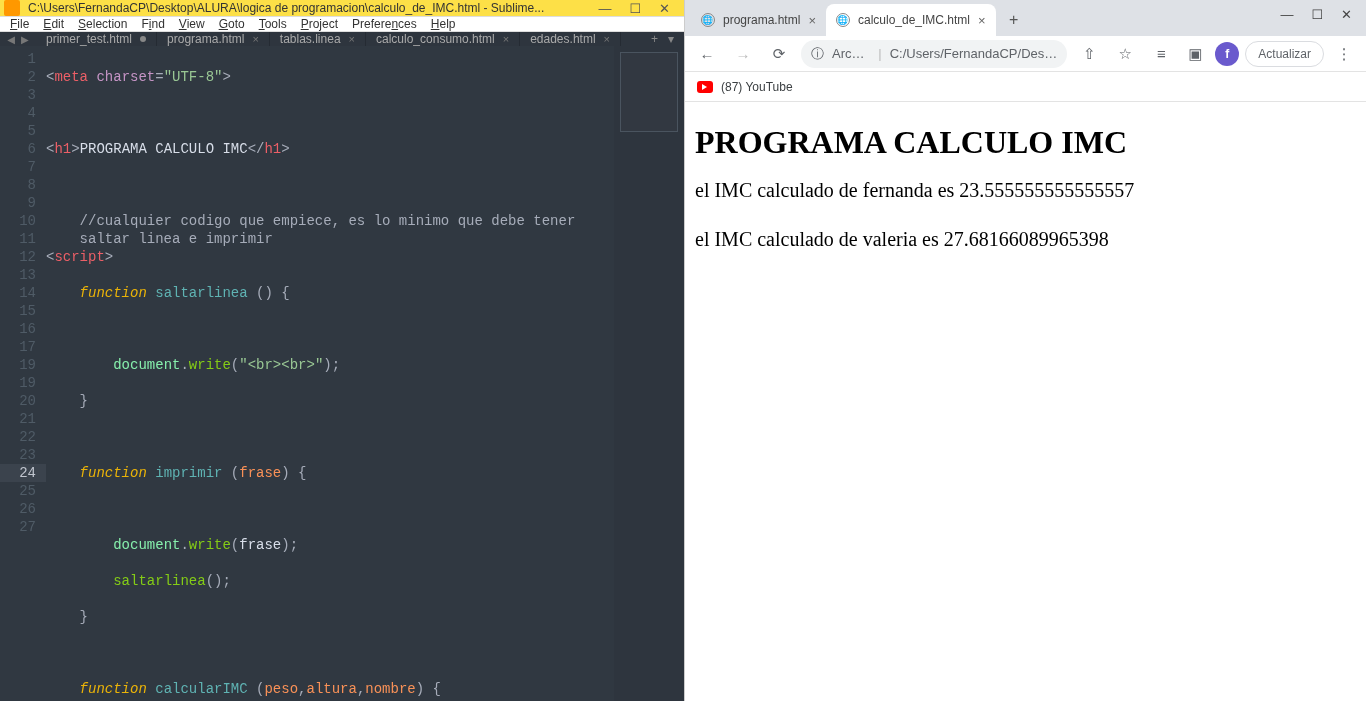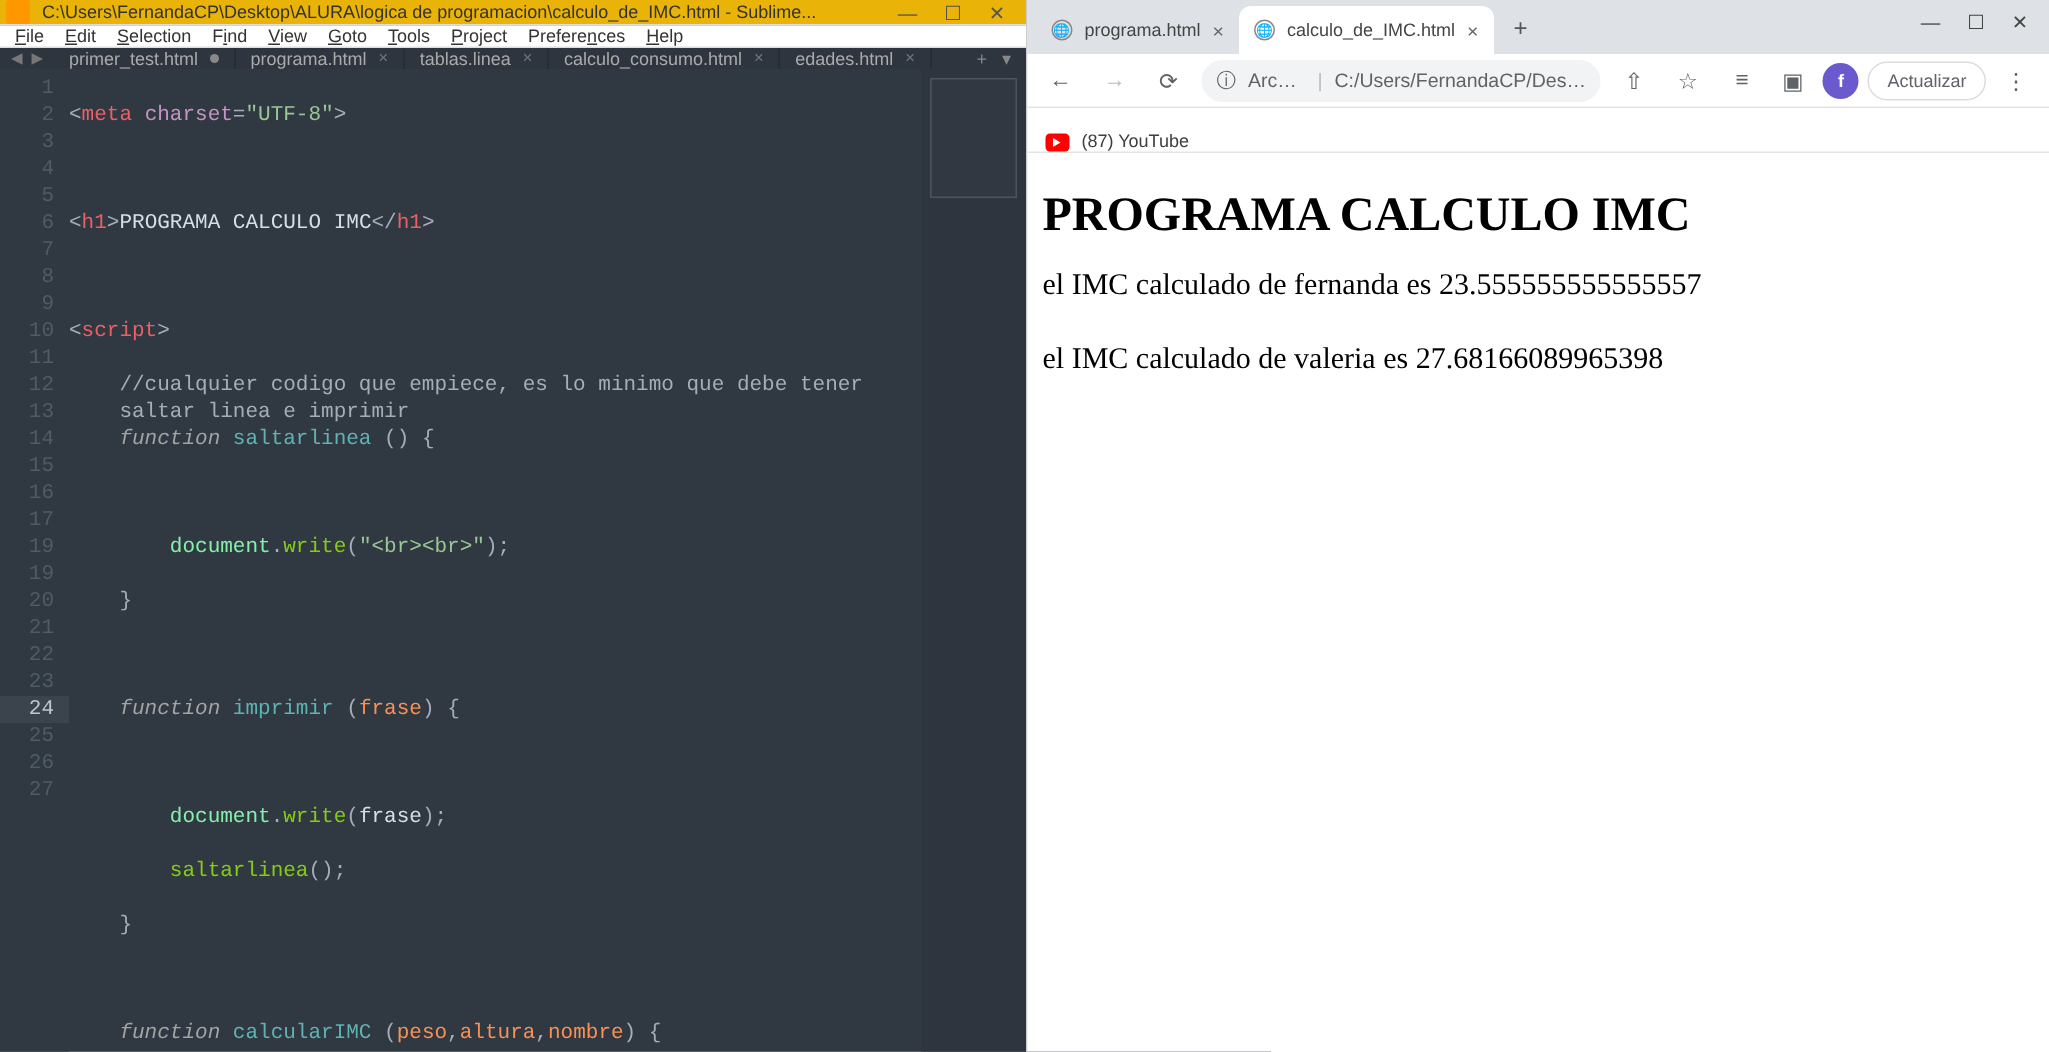--- a/index.html
+++ b/index.html
@@ -17,21 +17,21 @@
     .sublime {
       width: 684px;
       height: 701px;
       background: #303841;
       display: flex;
       flex-direction: column;
       color: #d8dee9;
     }
     .st-titlebar {
       height: 30px;
-      background: #eab308;
+      background: #fde047;
       color: #333;
       display: flex;
       align-items: center;
       padding: 0 4px;
       border-bottom: 1px solid #ddd;
     }
     .st-titlebar .st-logo {
       width: 16px; height: 16px;
       background: #ff9800;
       border-radius: 2px;
@@ -125,21 +125,21 @@
       white-space: pre;
       color: #d8dee9;
       position: relative;
     }
     .st-code .row { height: 18px; }
 
     .tok-punc { color: #a6acb9; }
     .tok-tag  { color: #ec5f67; }
     .tok-attr { color: #c594c5; }
     .tok-str  { color: #99c794; }
-    .tok-kw   { color: #a3a3a3; font-style: italic; }
+    .tok-kw   { color: #eab308; font-style: italic; }
     .tok-fnname { color: #5fb3b3; }
     .tok-param { color: #f99157; }
     .tok-cmt  { color: #a6acb9; }
     .tok-obj  { color: #86efac; }
     .tok-call { color: #84cc16; }
 
     .st-minimap {
       width: 70px;
       background: #2e353e;
       position: relative;
@@ -264,21 +264,21 @@
       background: #6a5acd;
       display: flex; align-items: center; justify-content: center;
       color: #fff; font-size: 12px; font-weight: bold;
     }
 
     .ch-bookmarks {
       height: 30px;
       background: #fff;
       border-bottom: 1px solid #e3e3e3;
       display: flex;
-      align-items: flex-end;
+      align-items: center;
       padding: 0 12px;
       gap: 8px;
       font-size: 12px;
       color: #3c4043;
     }
     .bk-icon {
       width: 16px; height: 12px;
       background: #ff0000;
       border-radius: 3px;
       position: relative;
@@ -397,23 +397,23 @@
         <div class="ln">25</div>
         <div class="ln">26</div>
         <div class="ln">27</div>
     </div>
 
     <div class="st-code">
 <div class="row"><span class="tok-punc">&lt;</span><span class="tok-tag">meta</span> <span class="tok-attr">charset</span><span class="tok-punc">=</span><span class="tok-str">"UTF-8"</span><span class="tok-punc">&gt;</span></div>
 <div class="row"></div>
 <div class="row"><span class="tok-punc">&lt;</span><span class="tok-tag">h1</span><span class="tok-punc">&gt;</span>PROGRAMA CALCULO IMC<span class="tok-punc">&lt;/</span><span class="tok-tag">h1</span><span class="tok-punc">&gt;</span></div>
 <div class="row"></div>
-<div class="row"><span class="tok-punc">&lt;</span><span class="tok-tag">script</span><span class="tok-punc">&gt;</span></div>
 <div class="row">    <span class="tok-cmt">//cualquier codigo que empiece, es lo minimo que debe tener</span>
     <span class="tok-cmt">saltar linea e imprimir</span></div>
+<div class="row"><span class="tok-punc">&lt;</span><span class="tok-tag">script</span><span class="tok-punc">&gt;</span></div>
 <div class="row">    <span class="tok-kw">function</span> <span class="tok-fnname">saltarlinea</span> <span class="tok-punc">() {</span></div>
 <div class="row"></div>
 <div class="row">        <span class="tok-obj">document</span><span class="tok-punc">.</span><span class="tok-call">write</span><span class="tok-punc">(</span><span class="tok-str">"&lt;br&gt;&lt;br&gt;"</span><span class="tok-punc">);</span></div>
 <div class="row">    <span class="tok-punc">}</span></div>
 <div class="row"></div>
 <div class="row">    <span class="tok-kw">function</span> <span class="tok-fnname">imprimir</span> <span class="tok-punc">(</span><span class="tok-param">frase</span><span class="tok-punc">) {</span></div>
 <div class="row"></div>
 <div class="row">        <span class="tok-obj">document</span><span class="tok-punc">.</span><span class="tok-call">write</span><span class="tok-punc">(</span>frase<span class="tok-punc">);</span></div>
 <div class="row">        <span class="tok-call">saltarlinea</span><span class="tok-punc">();</span></div>
 <div class="row">    <span class="tok-punc">}</span></div>

